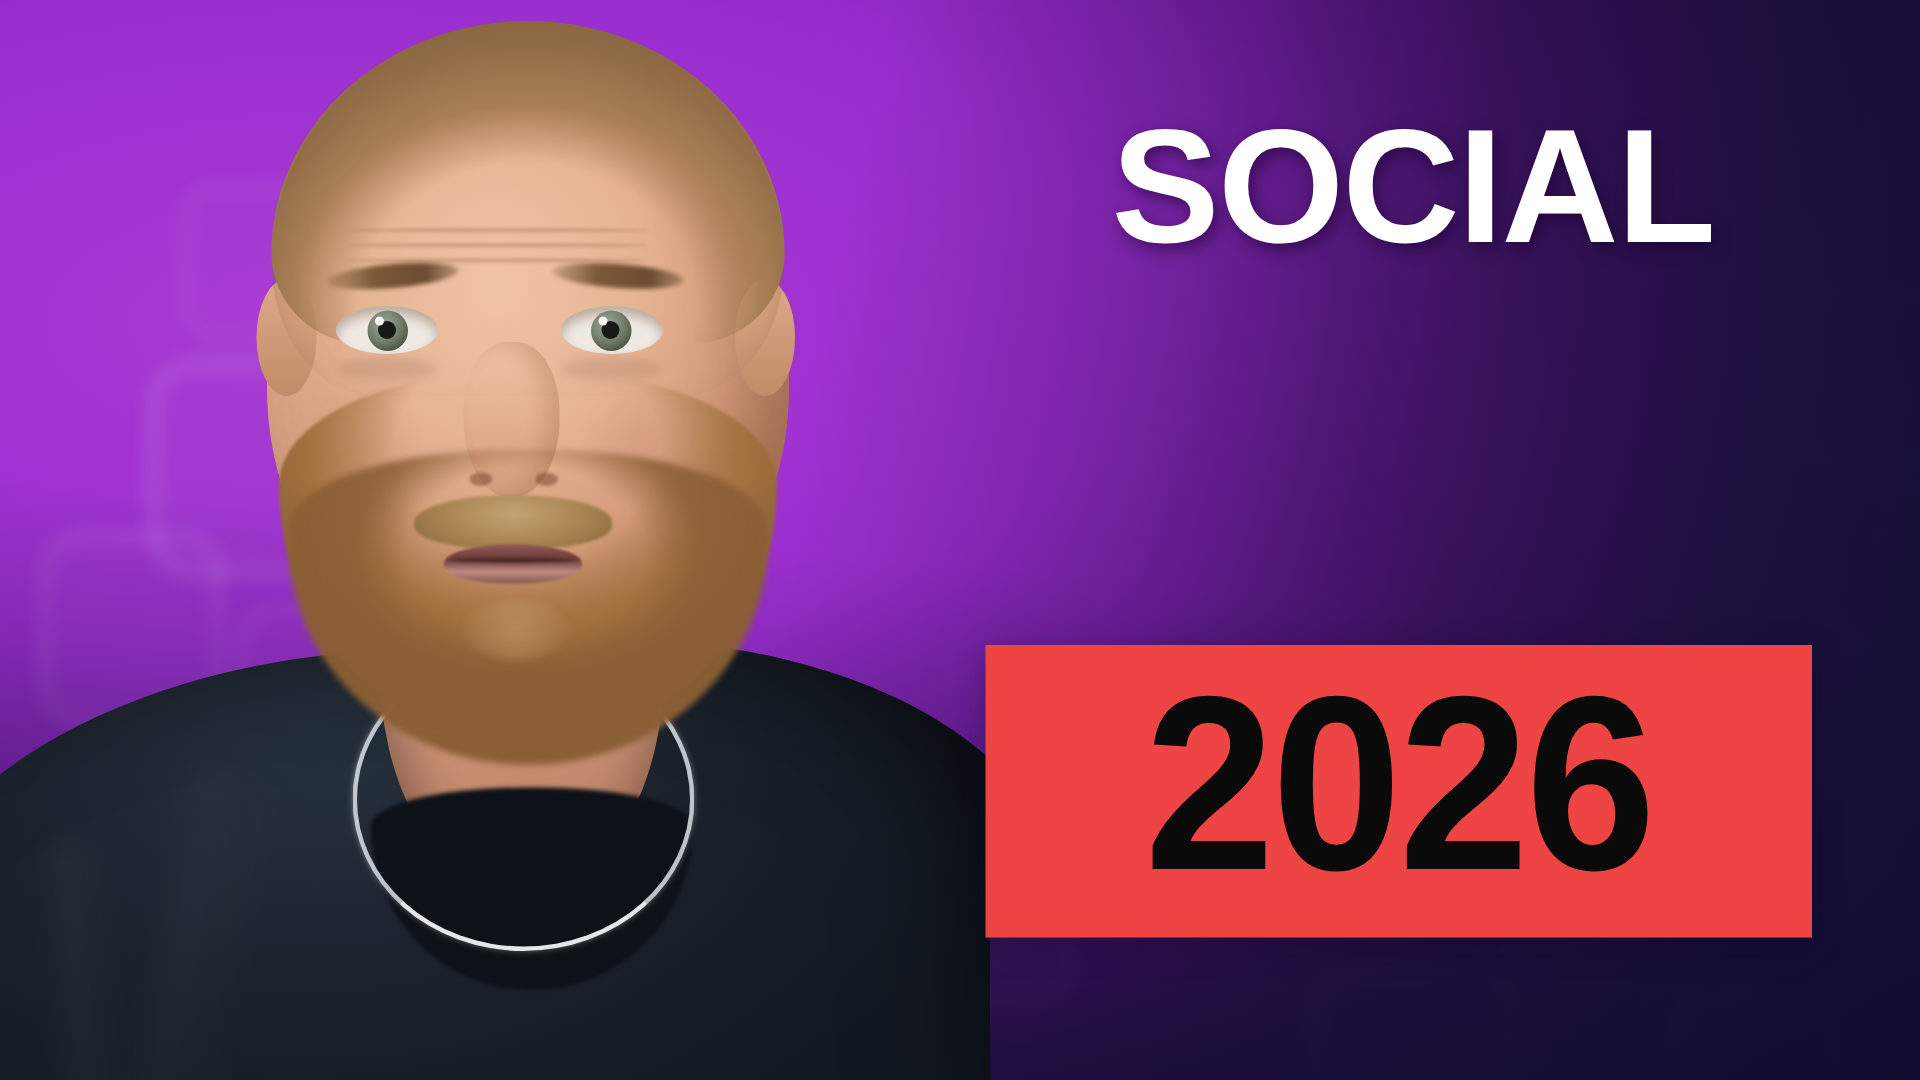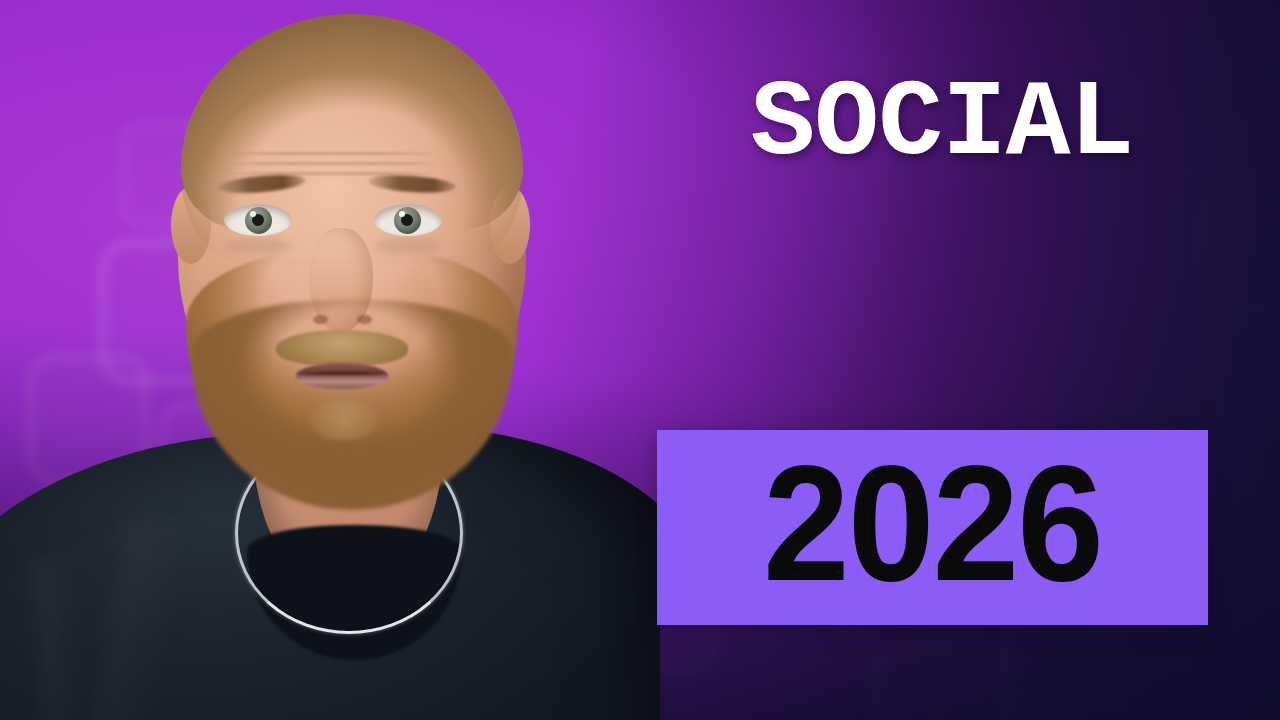--- a/index.html
+++ b/index.html
@@ -380,41 +380,40 @@
     letter-spacing: -0.5px;
     line-height: 0.93;
     text-align: center;
     text-shadow: 3px 4px 10px rgba(25,0,45,0.55);
     white-space: nowrap;
     transform: scaleX(1.0);
   }
   .hl-social {
     font-size: 108px;
     letter-spacing: -1px;
-    font-family: Liberation Mono, monospace;
   }
   .hl-media {
     font-size: 122px;
     letter-spacing: -2px;
     margin-top: 2px;
   }
   .hl-trends {
     font-size: 104px;
     letter-spacing: 0px;
     margin-top: 6px;
   }
 
   
   .year-box {
     position: absolute;
     left: 657px;
     top: 430px;
     width: 551px;
     height: 195px;
-    background: #8b5cf6;
+    background: #ef4444;
     display: flex;
     align-items: center;
     justify-content: center;
     box-shadow: 0 6px 18px rgba(20,8,40,0.35);
   }
   .year-text {
     color: #0a0a0a;
     font-family: "Liberation Sans", sans-serif;
     font-weight: 700;
     font-size: 156px;

